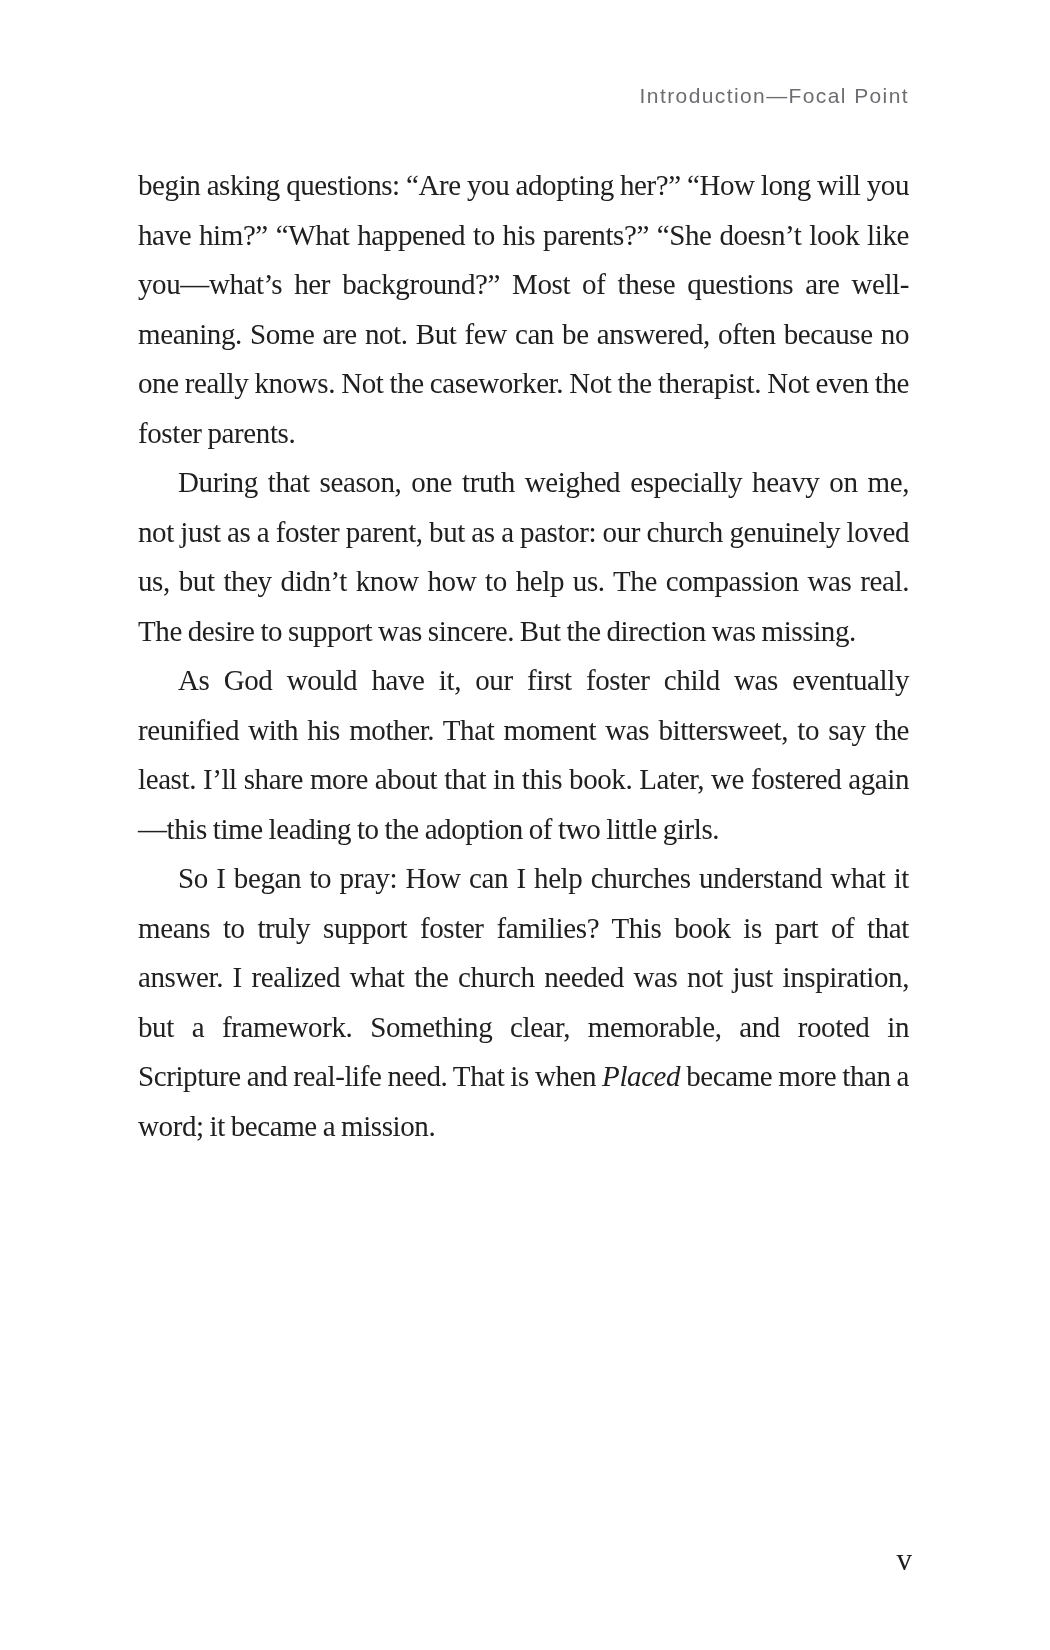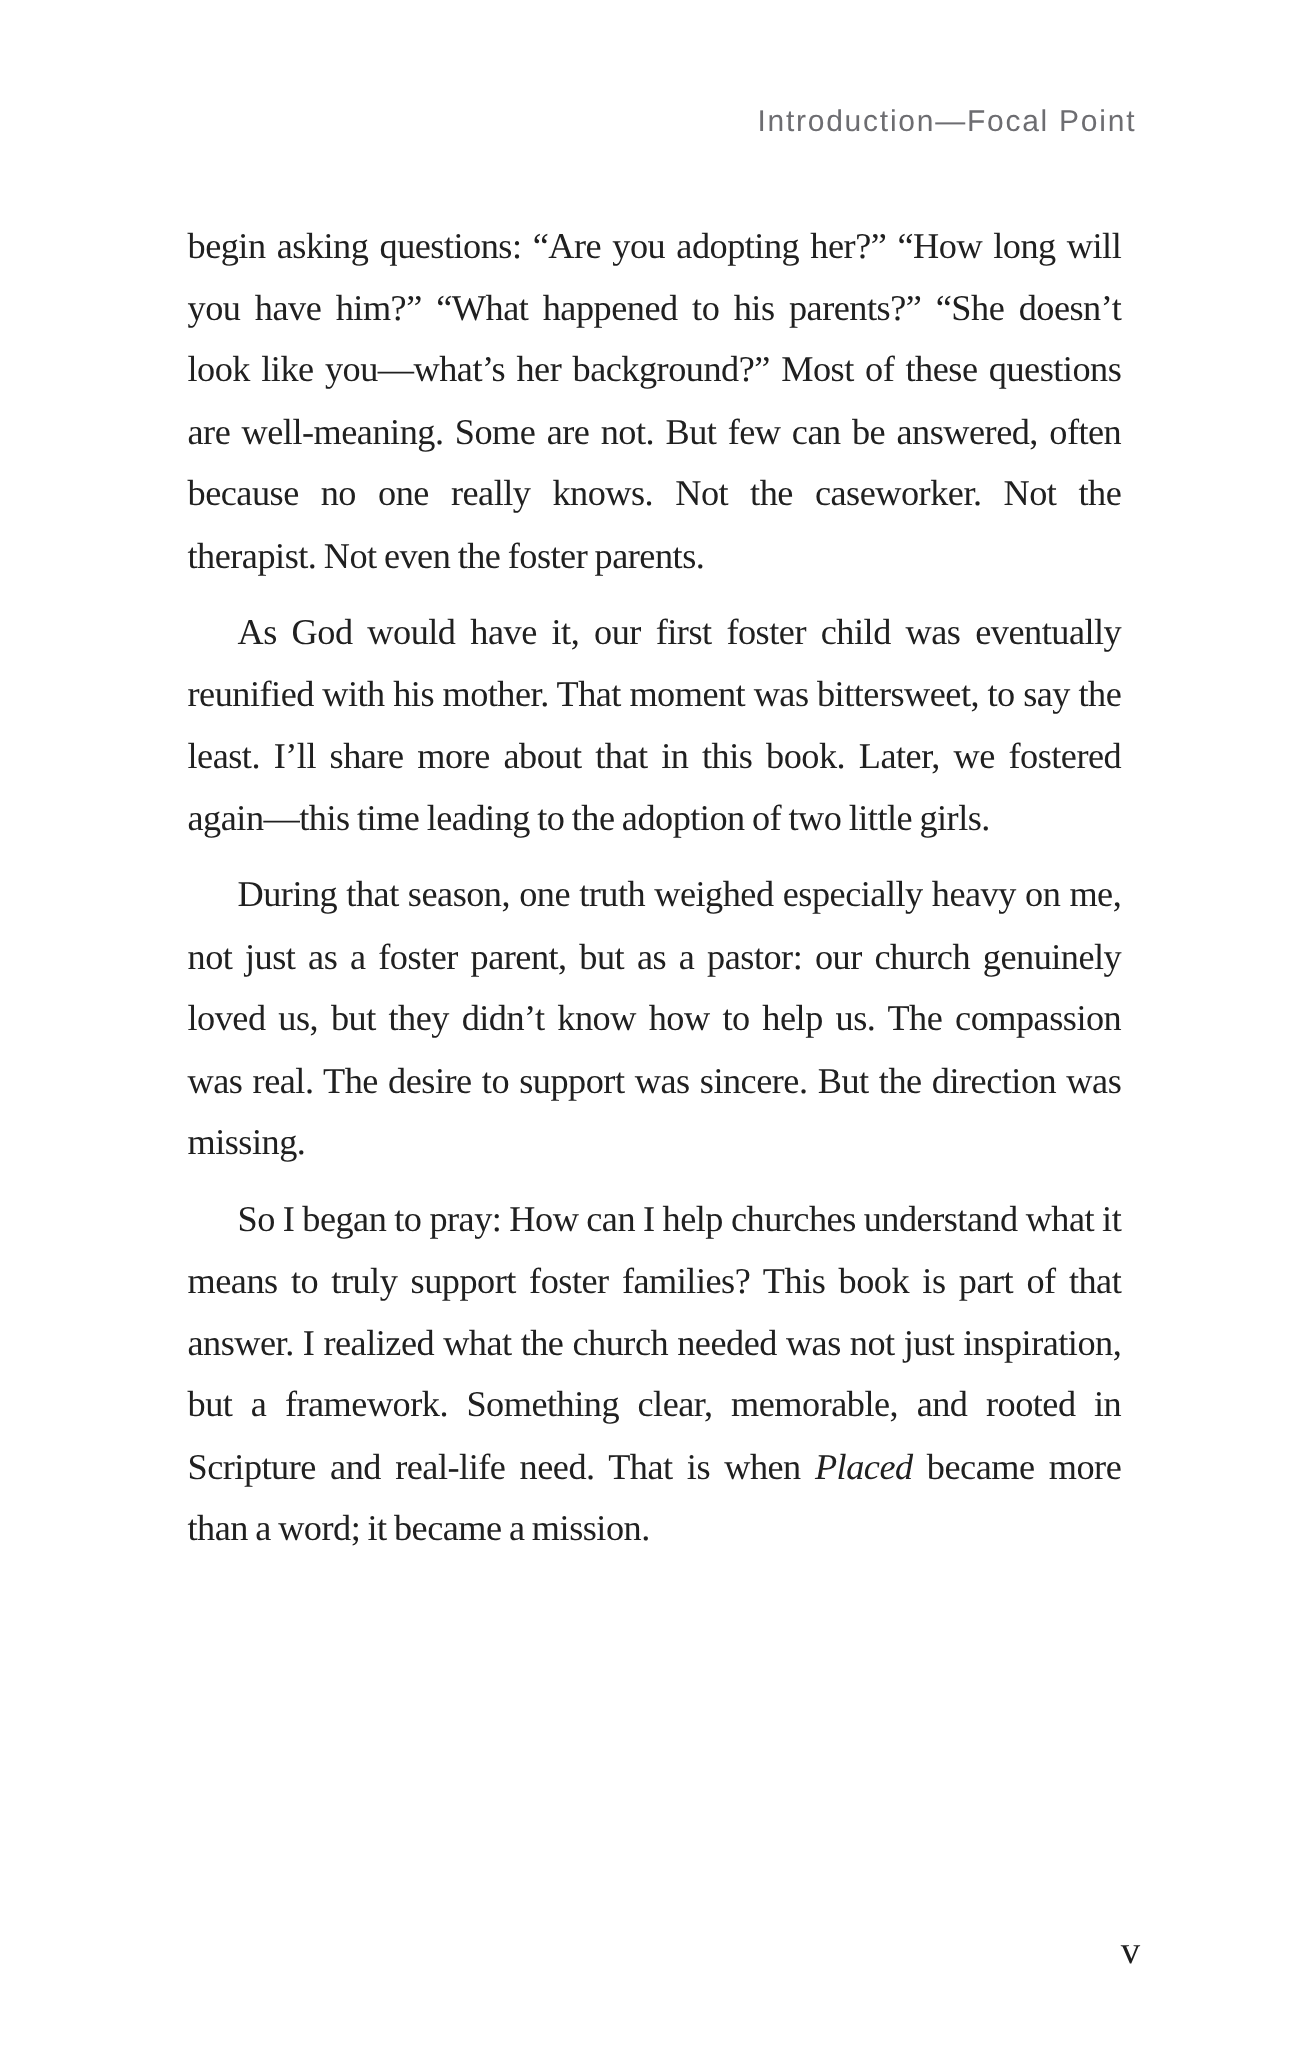--- a/index.html
+++ b/index.html
@@ -16,41 +16,41 @@
     background: #ffffff;
   }
   .running-header {
     position: absolute;
     top: 84px;
     left: 138px;
     right: 141px;
     text-align: right;
     font-family: "Liberation Sans", sans-serif;
     font-weight: 300;
-    font-size: 24px;
+    font-size: 21px;
     letter-spacing: 1.4px;
     color: #6d6d71;
     white-space: nowrap;
   }
   .body-text {
     position: absolute;
     top: 161px;
     left: 138px;
     right: 141px;
     font-family: "Liberation Serif", serif;
     font-size: 29px;
     line-height: 49.5px;
     letter-spacing: -0.4px;
     word-spacing: -1px;
     color: #202020;
     text-align: justify;
   }
   .body-text p {
     text-indent: 40px;
-    margin: 12px;
+    margin: 0;
   }
   .body-text p.no-indent {
     text-indent: 0;
   }
   .body-text em {
   }
   .page-number {
     position: absolute;
     top: 1543px;
     left: 138px;
@@ -64,20 +64,20 @@
 </style>
 </head>
 <body>
 
 <div class="book-page">
 
   <div class="running-header">Introduction—Focal Point</div>
 
   <div class="body-text">
     <p class="no-indent">begin asking questions: “Are you adopting her?” “How long will you have him?” “What happened to his parents?” “She doesn’t look like you—what’s her background?” Most of these questions are well-meaning. Some are not. But few can be answered, often because no one really knows. Not the caseworker. Not the therapist. Not even the foster parents.</p>
+    <p>During that season, one truth weighed especially heavy on me, not just as a foster parent, but as a pastor: our church genuinely loved us, but they didn’t know how to help us. The compassion was real. The desire to support was sincere. But the direction was missing.</p>
     <p>As God would have it, our first foster child was eventually reunified with his mother. That moment was bittersweet, to say the least. I’ll share more about that in this book. Later, we fostered again—this time leading to the adoption of two little girls.</p>
-    <p>During that season, one truth weighed especially heavy on me, not just as a foster parent, but as a pastor: our church genuinely loved us, but they didn’t know how to help us. The compassion was real. The desire to support was sincere. But the direction was missing.</p>
     <p><span>So I began to pray: How can I help churches understand what it means to truly support foster families? This book is part of that answer. I realized what the church needed was not just inspiration, but a framework. Something clear, memorable, and rooted in Scripture and real-life need. That is when </span><em>Placed</em><span> became more than a word; it became a mission.</span></p>
   </div>
 
   <div class="page-number">v</div>
 
 </div>
 
 </body></html>

